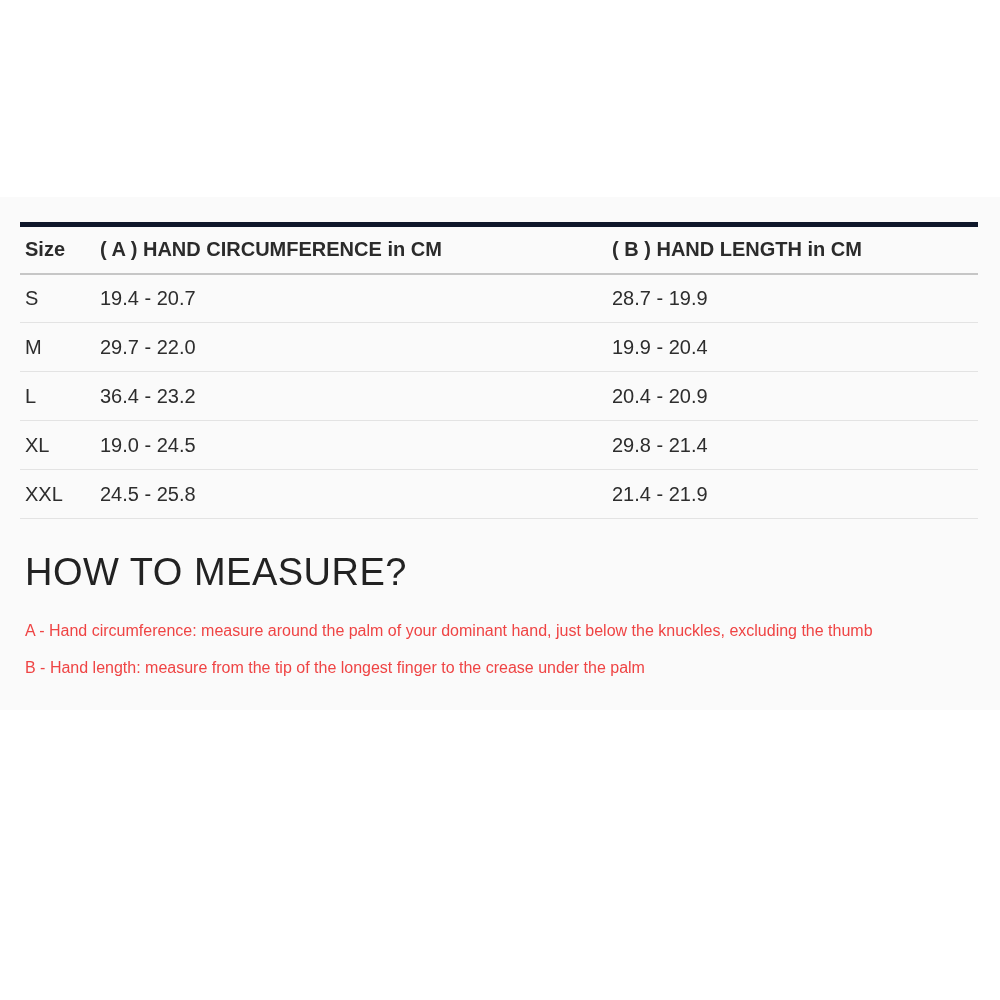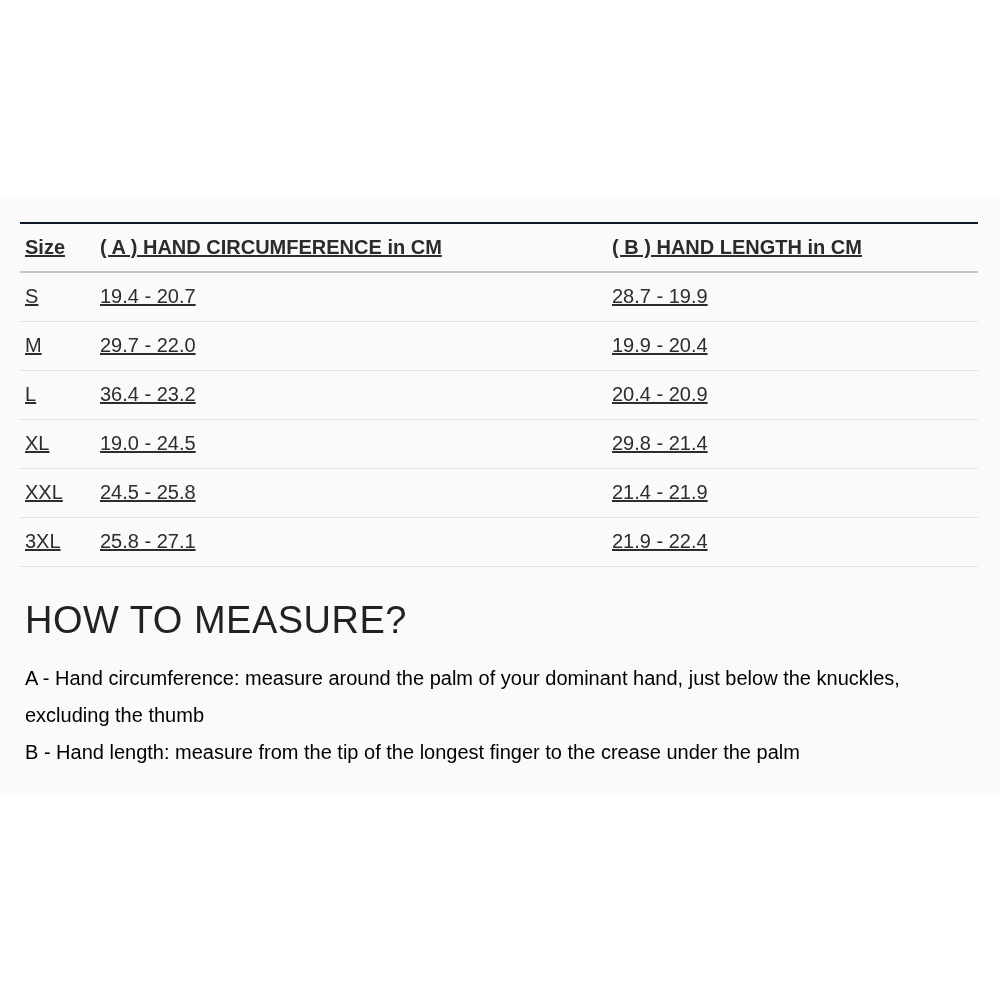--- a/index.html
+++ b/index.html
@@ -12,22 +12,21 @@
     overflow: hidden;
   }
   .top-spacer { height: 197px; }
   .content-panel {
     background: #fafafa;
     padding: 25px 22px 24px 20px;
   }
   table.size-chart {
     width: 100%;
     border-collapse: collapse;
-    border-top: 2px solid #0f172a;
-    text-decoration: underline;
+    border-top: 5px solid #0f172a;
   }
   col.col-size { width: 75px; }
   col.col-circ { width: 512px; }
   table.size-chart th {
     height: 49px;
     text-align: left;
     vertical-align: middle;
     font-size: 20px;
     font-weight: 700;
     color: #2b2b2b;
@@ -47,24 +46,24 @@
   }
   .measure-heading {
     font-size: 38px;
     font-weight: 400;
     line-height: 44px;
     color: #222222;
     margin: 31px 0 8px 5px;
     letter-spacing: 0.5px;
   }
   .instruction {
-    font-size: 20px;
+    font-size: 16px;
     font-weight: 400;
     line-height: 37px;
-    color: #000000;
+    color: #ef4444;
     margin: 0 0 0 5px;
   }
   .instruction.first { margin-top: 18px; }
 </style>
 </head>
 <body>
 
 <div class="top-spacer"></div>
 
 <div class="content-panel">
@@ -101,25 +100,20 @@
       <tr>
         <td>XL</td>
         <td>19.0 - 24.5</td>
         <td>29.8 - 21.4</td>
       </tr>
       <tr>
         <td>XXL</td>
         <td>24.5 - 25.8</td>
         <td>21.4 - 21.9</td>
       </tr>
-      <tr>
-        <td>3XL</td>
-        <td>25.8 - 27.1</td>
-        <td>21.9 - 22.4</td>
-      </tr>
     </tbody>
   </table>
 
   <h2 class="measure-heading">HOW TO MEASURE?</h2>
 
   <p class="instruction first">A - Hand circumference: measure around the palm of your dominant hand, just below the knuckles, excluding the thumb</p>
   <p class="instruction">B - Hand length: measure from the tip of the longest finger to the crease under the palm</p>
 
 </div>
 

